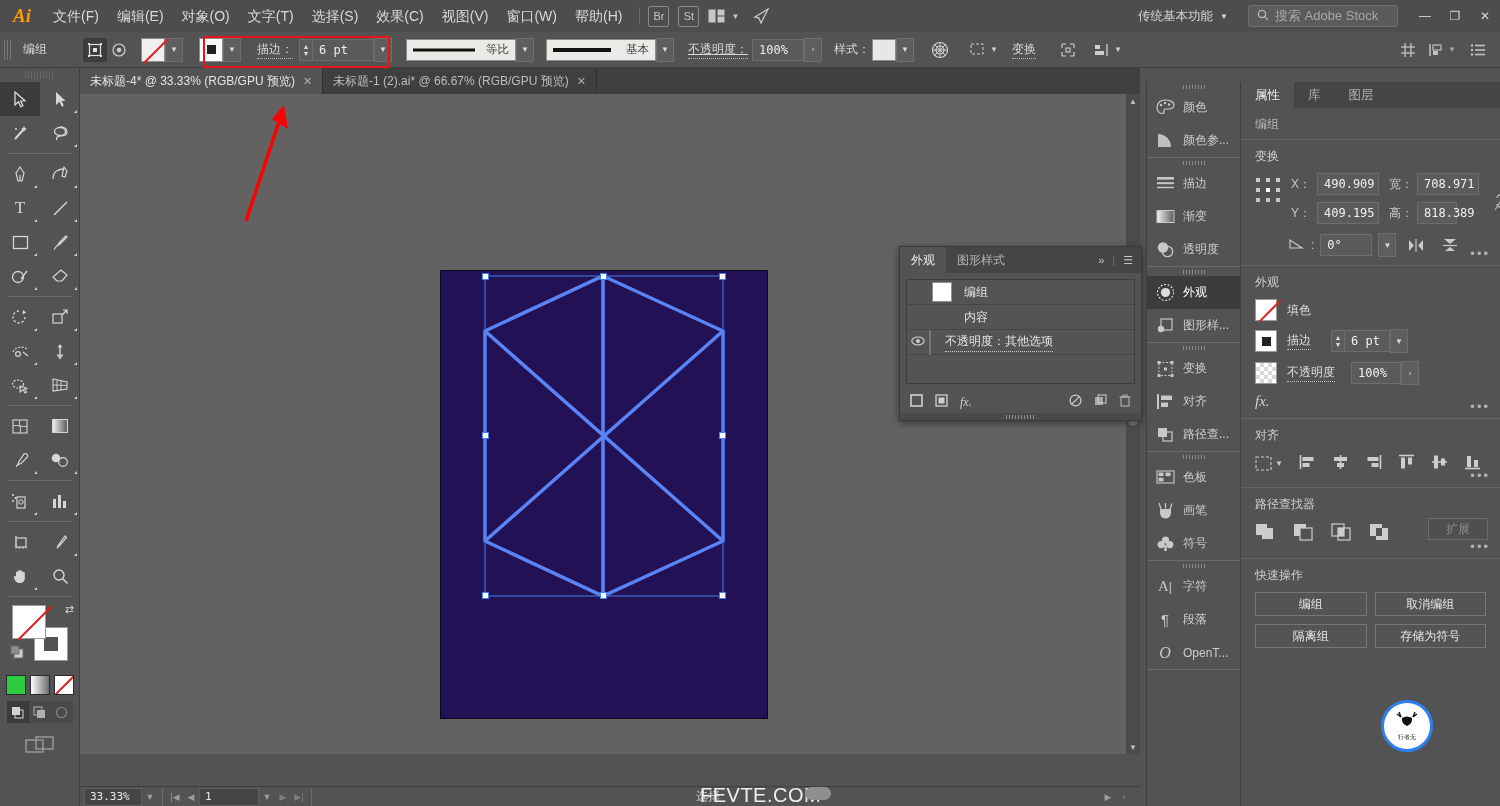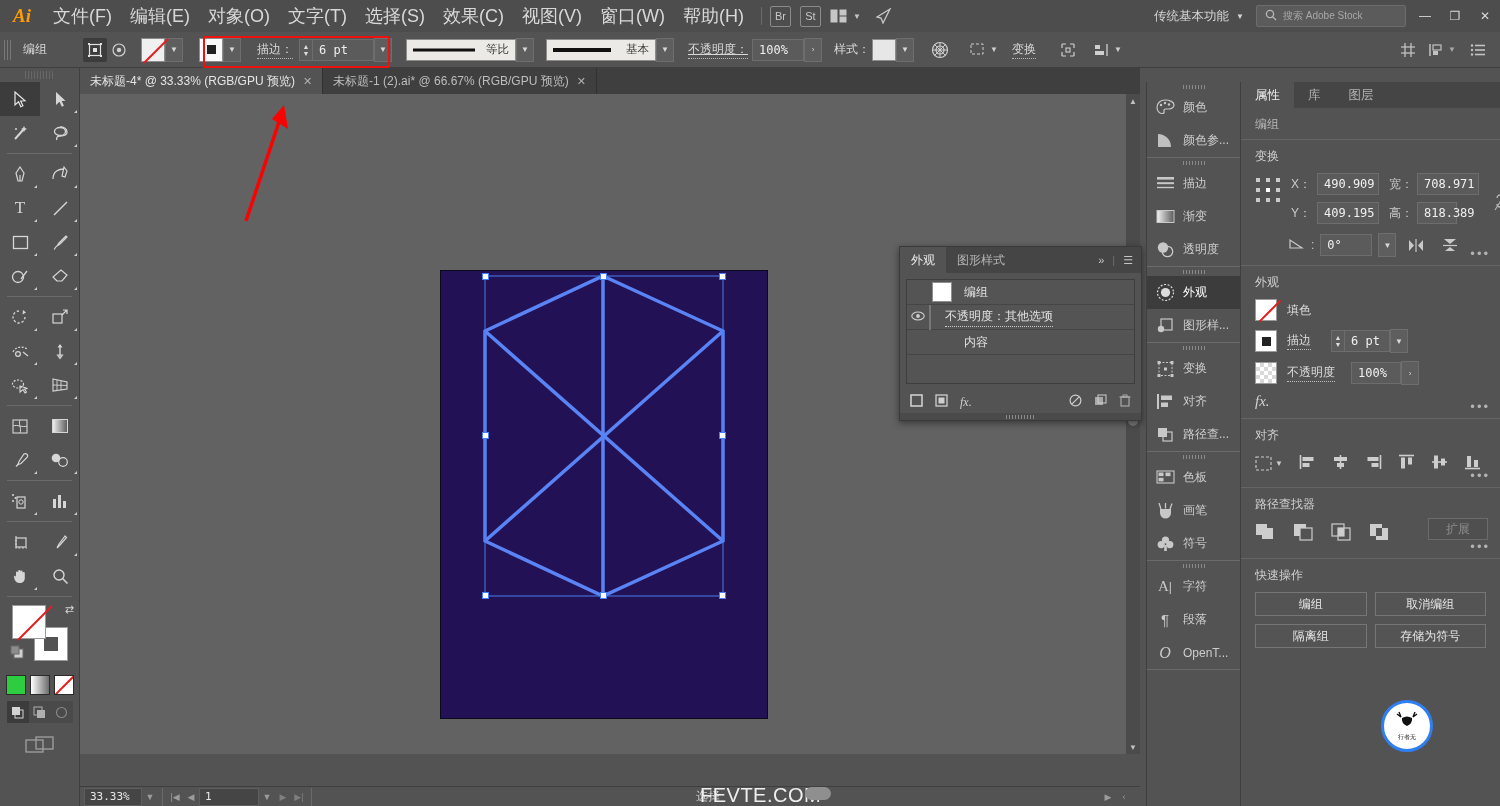--- a/index.html
+++ b/index.html
@@ -15,36 +15,36 @@
   .menubar{
     position:absolute; left:0; top:0; width:1500px; height:32px;
     background:#4d4d4d; display:flex; align-items:center;
   }
   .ai-logo{
     width:44px; height:32px; display:flex; align-items:center; justify-content:center;
     color:#ff9a00; font-weight:bold; font-size:19px; font-style:italic;
     font-family:"Liberation Serif","DejaVu Serif",serif;
   }
   .menu-item{
-    padding:0 9px; height:32px; line-height:32px; font-size:18px; color:#d8d8d8; cursor:default;
+    padding:0 9px; height:32px; line-height:32px; font-size:14px; color:#d8d8d8; cursor:default;
     white-space:nowrap;
   }
   .mb-sep{ width:1px; height:18px; background:#6a6a6a; margin:0 8px; }
   .sq-btn{
     width:21px; height:21px; border:1px solid #8a8a8a; border-radius:2px;
     display:flex; align-items:center; justify-content:center;
     font-size:11px; color:#c8c8c8; margin-right:9px;
   }
   .mb-icon{ margin-right:5px; color:#c6c6c6; display:flex; align-items:center; }
   .spacer{ flex:1; }
   .workspace-sel{ font-size:12.5px; color:#d6d6d6; display:flex; align-items:center; gap:7px; padding:0 8px;}
   .search-box{
     height:22px; background:#5b5b5b; border:1px solid #6d6d6d; border-radius:2px;
-    display:flex; align-items:center; gap:6px; padding:0 8px; margin:0 4px; min-width:150px;
-    color:#a8a8a8; font-size:10px;
+    display:flex; align-items:center; gap:6px; padding:0 8px; margin:0 12px; min-width:150px;
+    color:#a8a8a8; font-size:13px;
   }
   .wincontrols{ display:flex; height:32px; }
   .wc{ width:30px; height:32px; display:flex; align-items:center; justify-content:center; color:#d8d8d8; font-size:12px;}
 
   
   .controlbar{
     position:absolute; left:0; top:32px; width:1500px; height:36px;
     background:#535353; display:flex; align-items:center; border-bottom:1px solid #3f3f3f;
   }
   .grip{ width:9px; height:20px; margin-left:4px;
@@ -775,33 +775,33 @@
         <span>☰</span>
       </div>
     </div>
     <div class="fp-list">
       <div class="fp-row">
         <div style="width:22px;"></div>
         <div class="fp-sw"></div>
         <div class="fp-txt" style="margin-left:12px;">编组</div>
       </div>
       <div class="fp-row">
+        <div style="width:22px;"></div>
+        <div style="width:20px;"></div>
+        <div class="fp-txt" style="margin-left:15px;">内容</div>
+      </div>
+      <div class="fp-row">
         <div class="fp-eye">
           <svg width="14" height="10" viewBox="0 0 14 10">
               <ellipse cx="7" cy="5" rx="6.2" ry="4" fill="none" stroke="#d0d0d0" stroke-width="1.1"></ellipse>
               <circle cx="7" cy="5" r="1.9" fill="#d0d0d0"></circle>
             </svg>
         </div>
         <div style="width:2px;height:25px;background:#777;"></div>
         <div class="fp-txt" style="margin-left:14px;border-bottom:1px dotted #c9c9c9;padding-bottom:1px;">不透明度：其他选项</div>
-      </div>
-      <div class="fp-row">
-        <div style="width:22px;"></div>
-        <div style="width:20px;"></div>
-        <div class="fp-txt" style="margin-left:15px;">内容</div>
       </div>
     </div>
     <div class="fp-bottom">
       <span>
         <svg width="13" height="13" viewBox="0 0 13 13">
             <rect x="1" y="1" width="11" height="11" fill="none" stroke="#cfcfcf" stroke-width="1.6"></rect>
           </svg>
       </span>
       <span>
         <svg width="13" height="13" viewBox="0 0 13 13">

